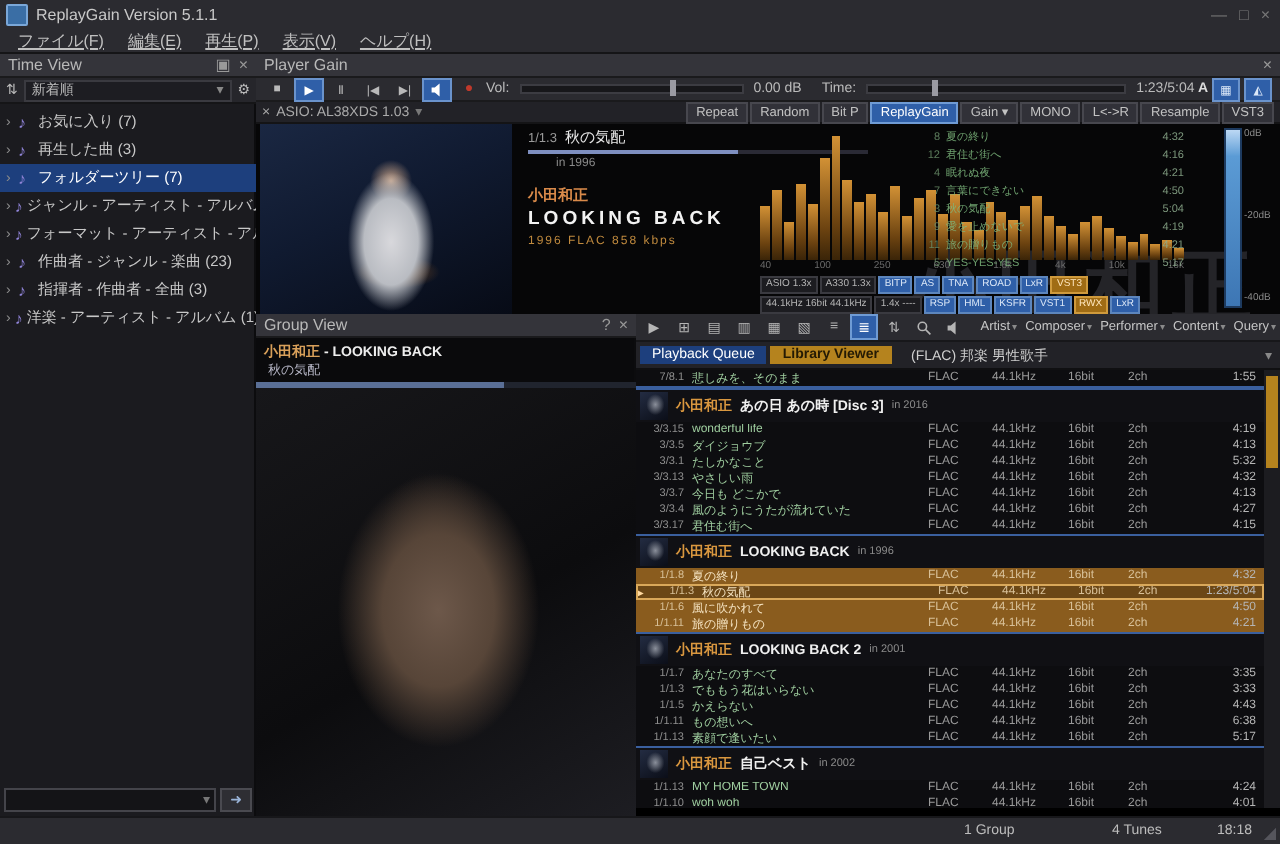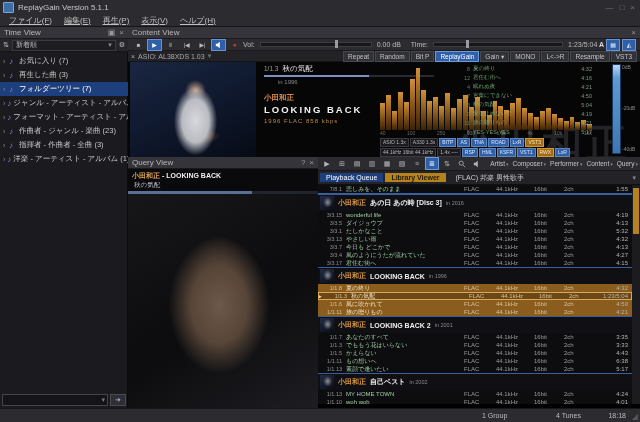--- a/index.html
+++ b/index.html
@@ -237,21 +237,21 @@
     </div>
   </div>
 <div id="treesearch" class="abs">
   <div id="tsbox">
       <span>▾</span>
     </div>
   <div id="tsgo">➜</div>
 </div>
 
 <div id="playerhd" class="abs phd">
-  <span>Content View</span>
+  <span>Player Gain</span>
   <span class="sp">
       <span>×</span>
     </span>
 </div>
 <div id="ctrlrow" class="abs">
   <div class="cbtn">■</div>
   <div class="cbtn on">▶</div>
   <div class="cbtn">Ⅱ</div>
   <div class="cbtn">|◀</div>
   <div class="cbtn">▶|</div>
@@ -426,21 +426,21 @@
     <div id="mlabels">
         <span>0dB</span>
         <span>-20dB</span>
         <span>-40dB</span>
       </div>
   </div>
 </div>
 
 <div id="lyrics" class="abs"></div>
 <div id="lyrichd" class="abs phd">
-  <span>Query View</span>
+  <span>Group View</span>
   <span class="sp">
       <span>?</span>
       <span>×</span>
     </span>
 </div>
 <div id="lyr1" class="abs">
   <span class="a">小田和正</span><span class="b"> - LOOKING BACK</span>
 </div>
 <div id="lyr2" class="abs">秋の気配</div>
 <div id="lyrprog" class="abs">

